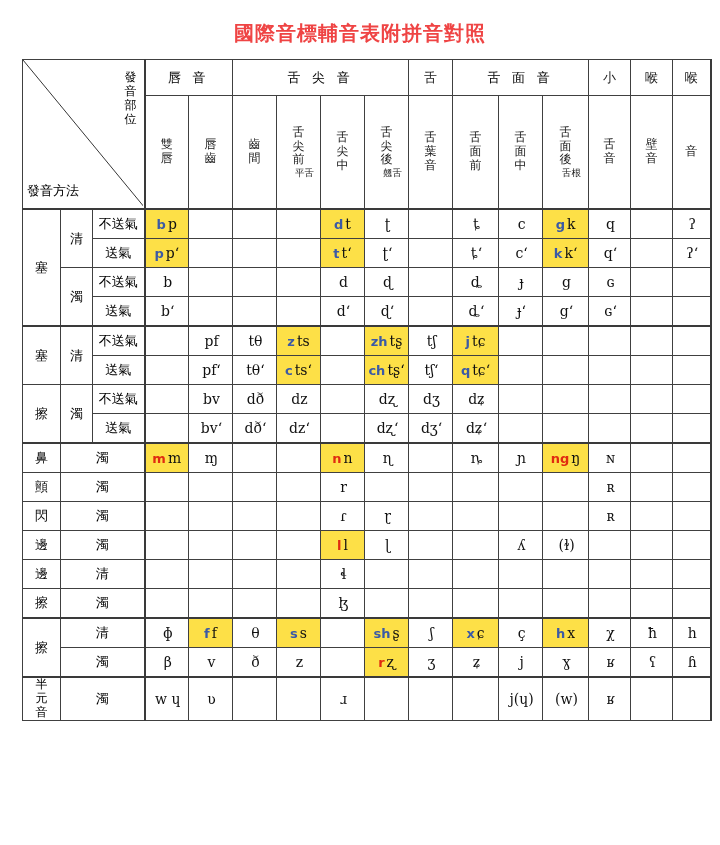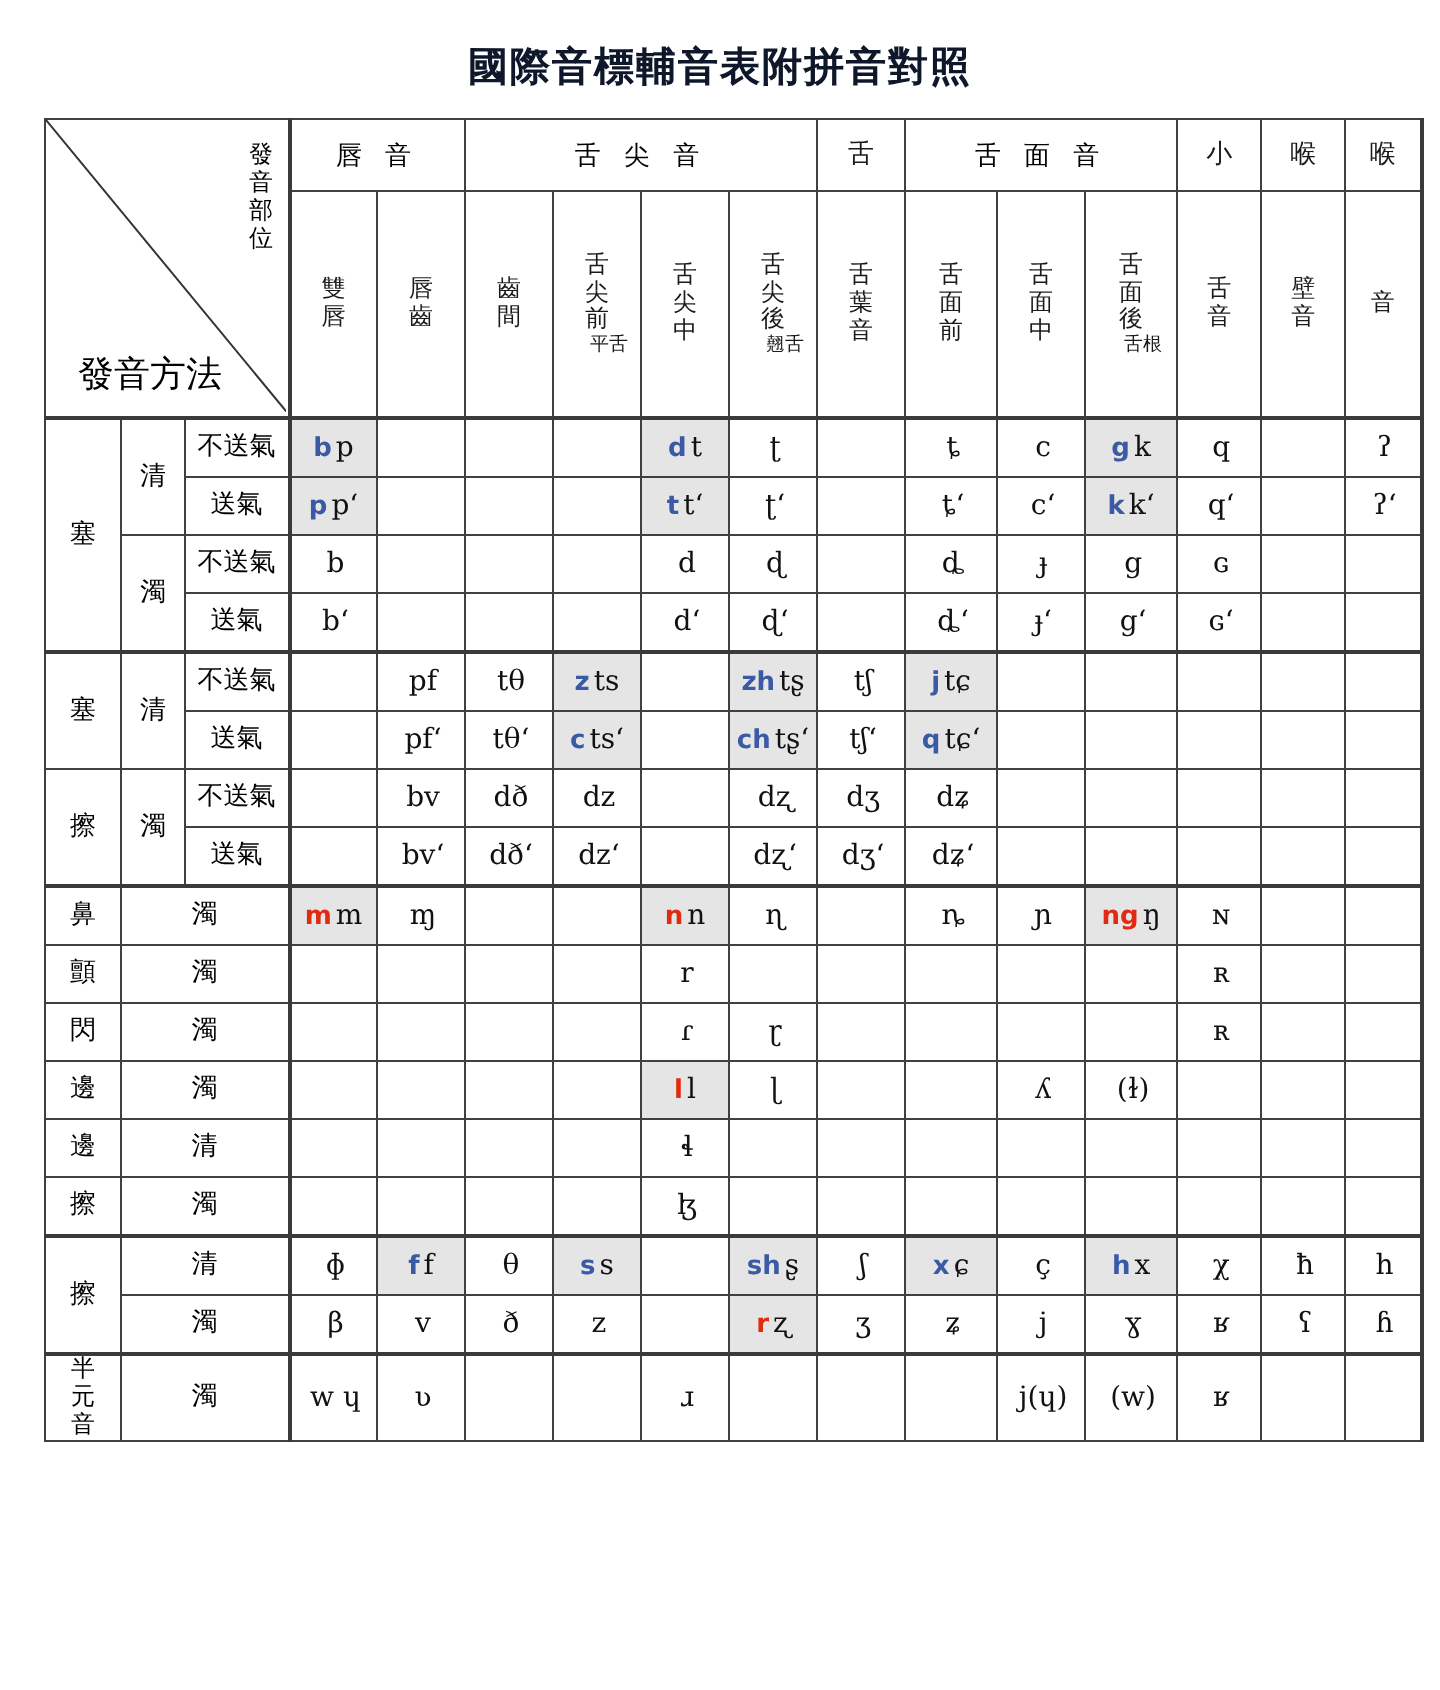--- a/index.html
+++ b/index.html
@@ -8,21 +8,21 @@
     background:#ffffff;
     font-family:"Liberation Serif", serif;
     color:#000;
     overflow:hidden;
   }
   #page-title{
     text-align:center;
     font-family:"DejaVu Sans", sans-serif;
     font-size:20px;
     font-weight:bold;
-    color:#0f172a;
+    color:#ef4444;
     letter-spacing:1px;
     padding-top:20px;
     padding-bottom:12px;
   }
   #chart-wrap{
     width:676px;
     margin:0 auto;
     position:relative;
   }
   table.ipa{
@@ -73,33 +73,33 @@
     position:absolute;
     right:6px;top:10px;
     font-family:"DejaVu Sans", sans-serif;
     font-size:12px;
     line-height:1.18;
     width:14px;
     text-align:center;
   }
   .corner .lbl-meth{
     position:absolute;
-    left:16px;bottom:10px;
-    font-family:"DejaVu Sans", sans-serif;
-    font-size:18px;
+    left:4px;bottom:10px;
+    font-family:"DejaVu Sans", sans-serif;
+    font-size:13px;
     white-space:nowrap;
   }
   
   td.d{
     height:28px;
     font-family:"DejaVu Serif", serif;
     font-size:14px;
     white-space:nowrap;
   }
-  td.hl{background:#e5e5e5;}
+  td.hl{background:#fde047;}
   .py{
     font-family:"DejaVu Sans", sans-serif;
     font-weight:bold;
     font-size:13px;
     color:#3b5aa6;
   }
   .py.red{color:#e02b10;}
   .ipa-g{
     font-family:"DejaVu Serif", serif;
     font-size:14px;

